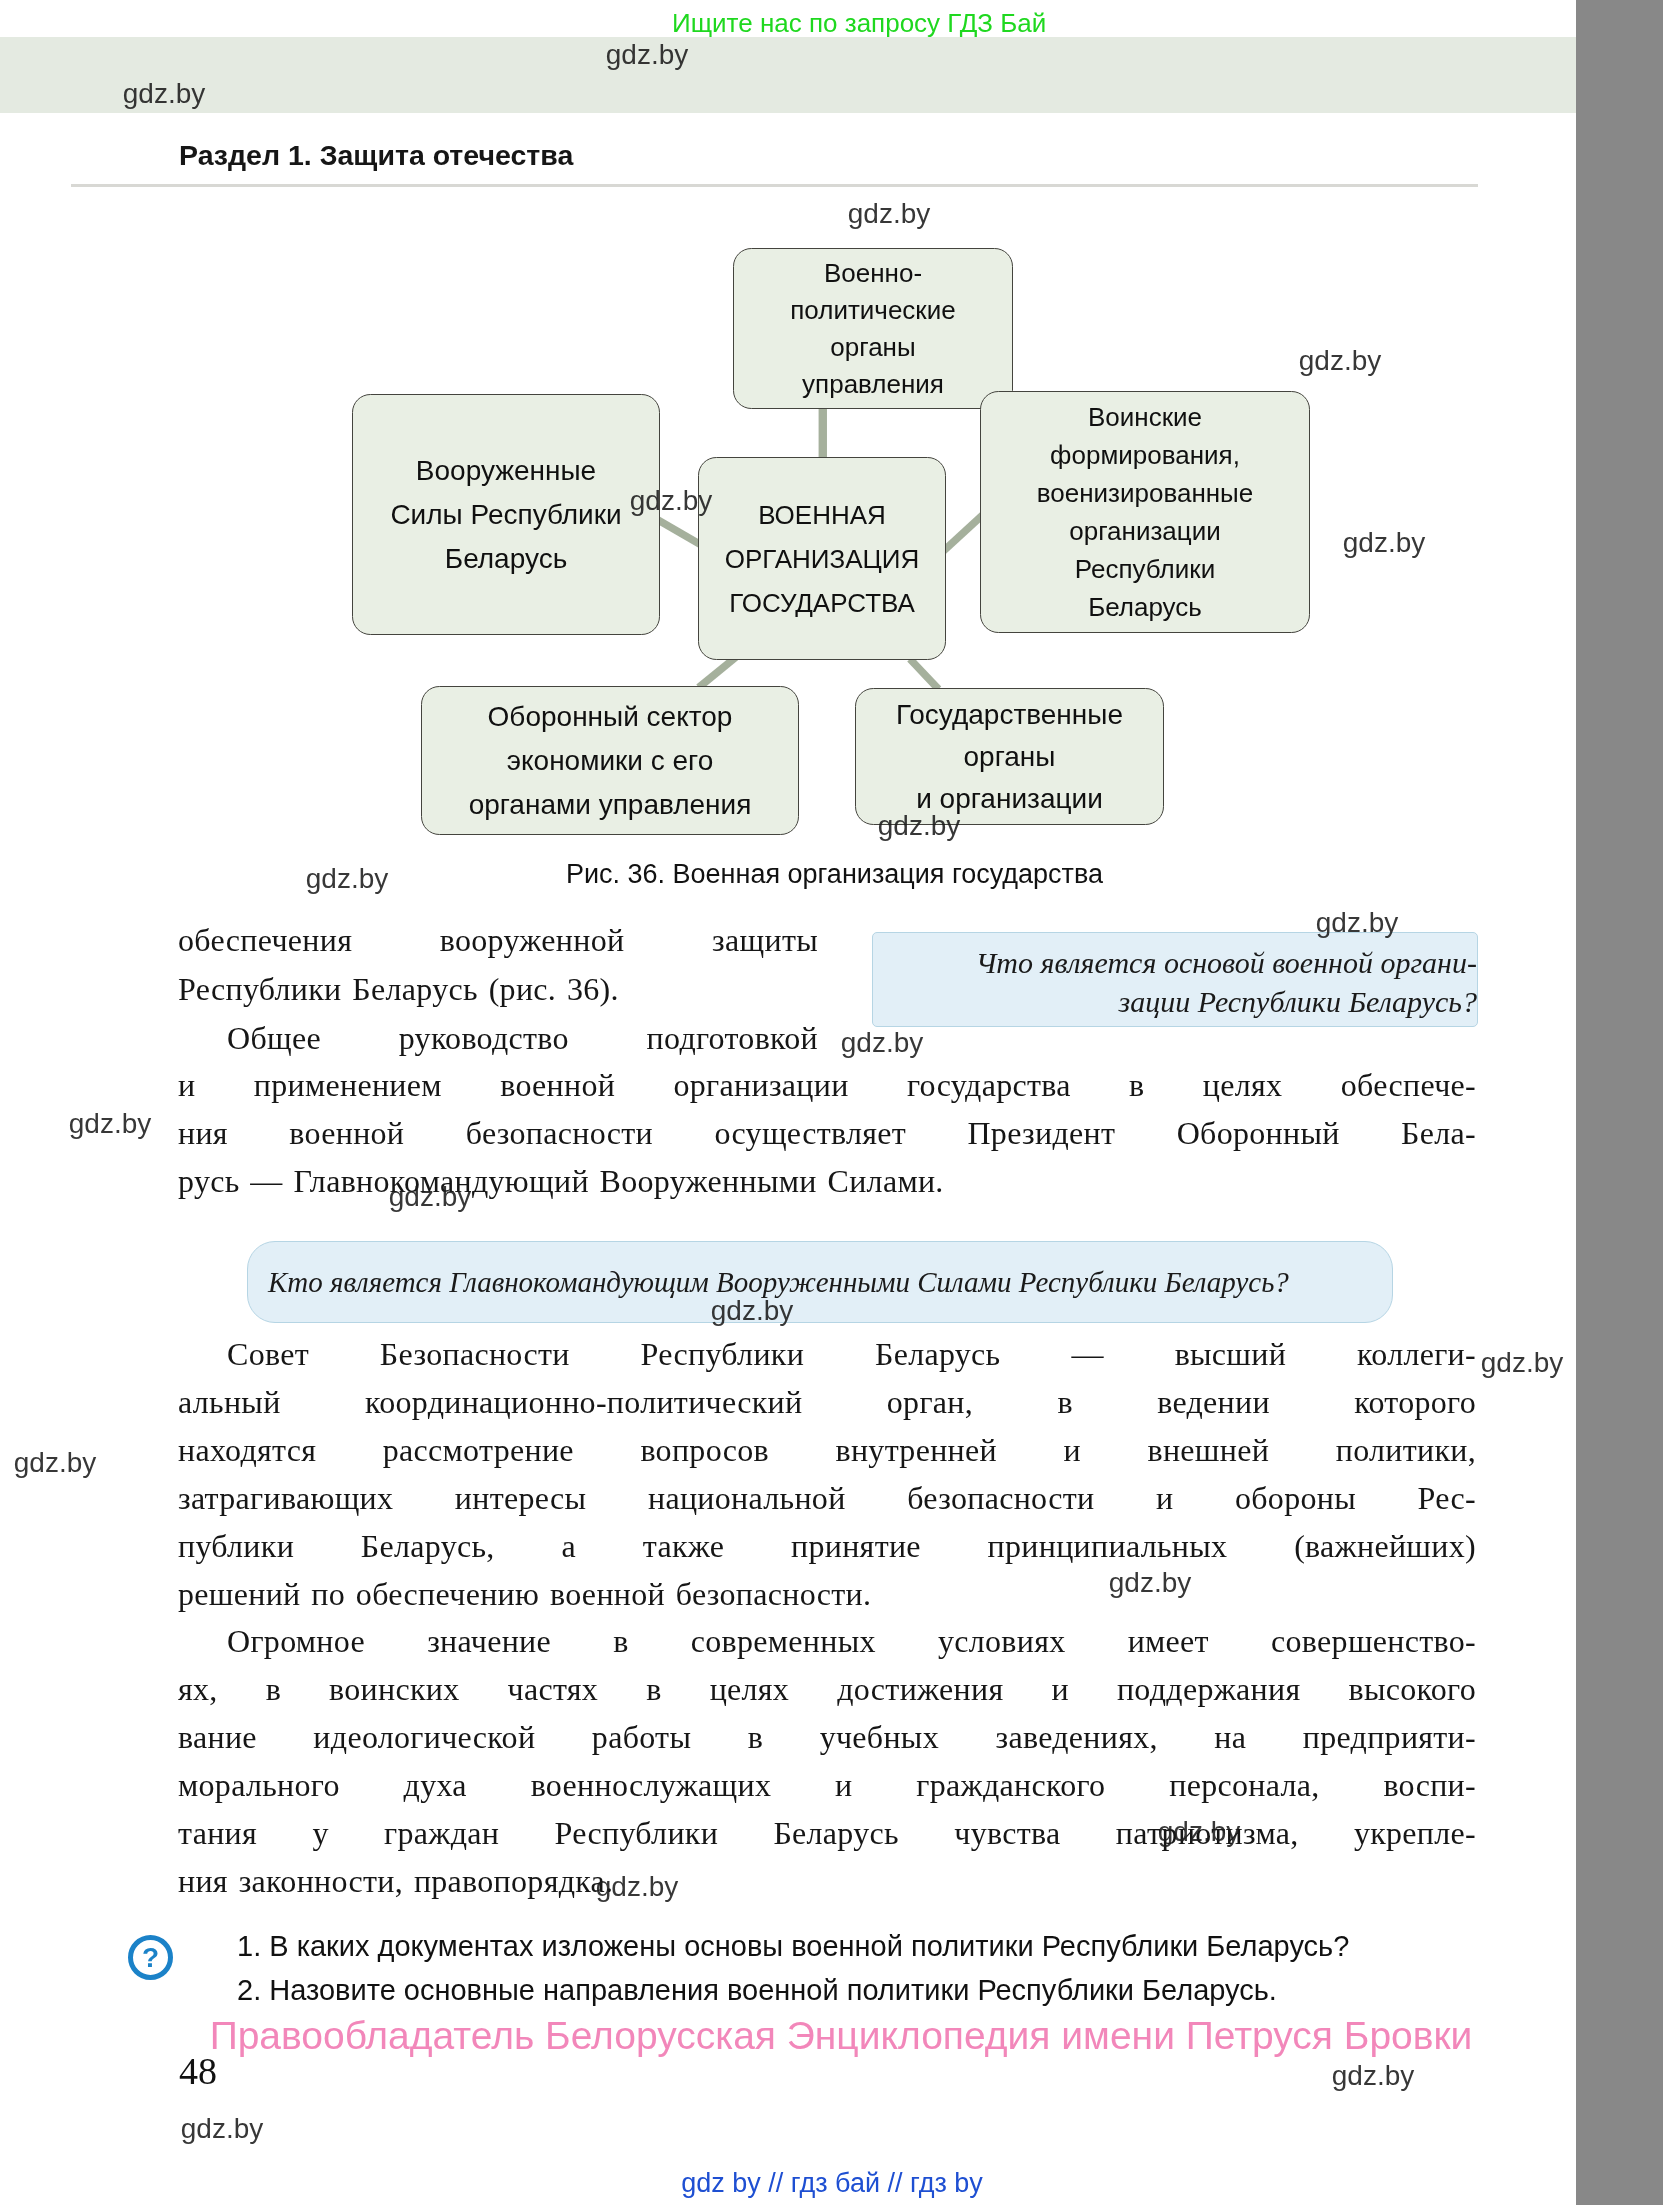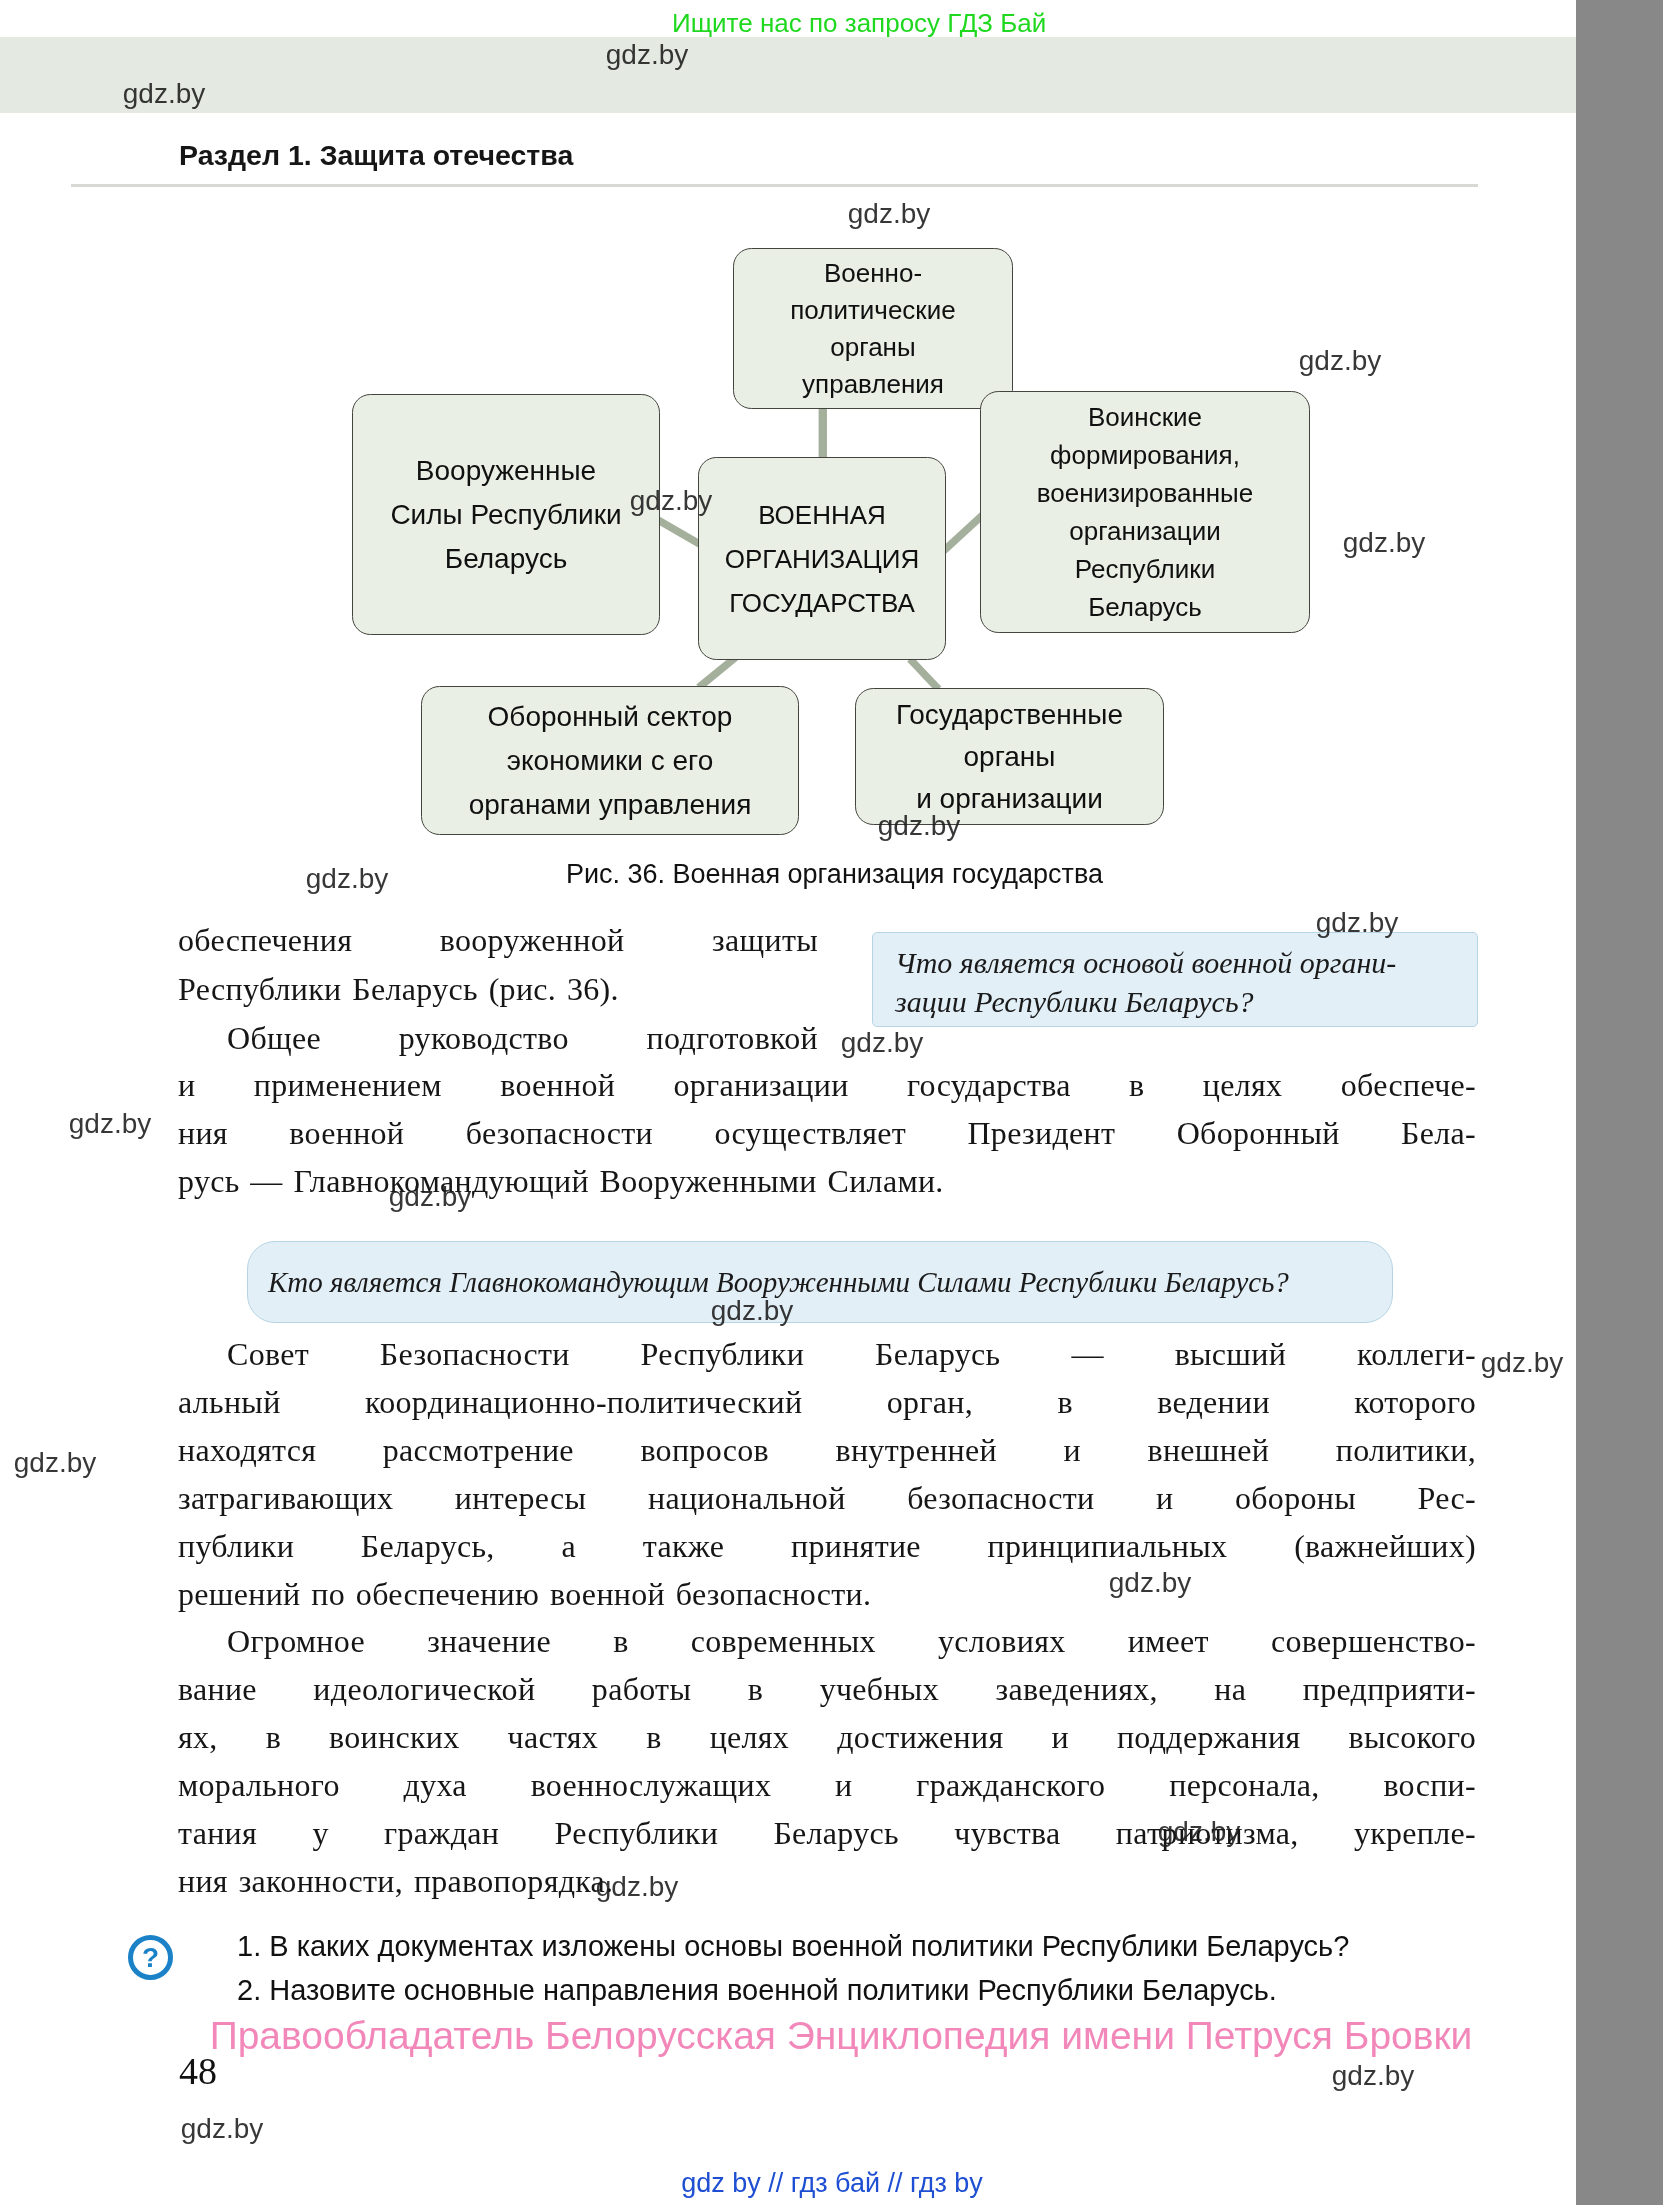--- a/index.html
+++ b/index.html
@@ -27,21 +27,21 @@
   .dbox.right{left:980px;top:391px;width:328px;height:240px;font-size:26px;line-height:38px;}
   .dbox.bleft{left:421px;top:686px;width:376px;height:147px;font-size:28px;line-height:44px;}
   .dbox.bright{left:855px;top:688px;width:307px;height:135px;font-size:28px;line-height:42px;}
   .connectors{left:0;top:0;width:1664px;height:2205px;pointer-events:none;}
   .caption{left:537px;top:859px;width:595px;text-align:center;
     font-family:"Liberation Sans",sans-serif;font-size:27px;color:#111;white-space:nowrap;}
   
   .qbox{position:absolute;background:#e2eff7;border:1.7px solid #b6d5e4;border-radius:5px;
     font-style:italic;font-size:30px;color:#1a1a1a;font-family:"Liberation Serif",serif;}
   .qbox1{left:872px;top:932px;width:606px;height:95px;padding:10px 0 13px 22px;
-    line-height:39px;box-sizing:border-box;}
+    line-height:39px;box-sizing:border-box;text-align:right;}
   .qbox2{left:247px;top:1241px;width:1146px;height:82px;display:flex;align-items:center;
     padding-left:20px;box-sizing:border-box;font-size:29px;border-radius:28px;}
   
   .tblock{position:absolute;font-size:32px;line-height:48px;letter-spacing:0.3px;
     word-spacing:2.5px;color:#161616;}
   .tblock .bline{white-space:nowrap;}
   .tblock .bline.stretch{white-space:normal;text-align:justify;text-align-last:justify;}
   .tblock .bline.indent{text-indent:49px;}
   #col-left{left:178px;top:916px;width:640px;line-height:49px;}
   #para1{left:178px;top:1061px;width:1298px;}
@@ -126,22 +126,22 @@
   <div class="tblock" id="para2">
       <div class="bline stretch indent">Совет Безопасности Республики Беларусь — высший коллеги-</div>
       <div class="bline stretch">альный координационно-политический орган, в ведении которого</div>
       <div class="bline stretch">находятся рассмотрение вопросов внутренней и внешней политики,</div>
       <div class="bline stretch">затрагивающих интересы национальной безопасности и обороны Рес-</div>
       <div class="bline stretch">публики Беларусь, а также принятие принципиальных (важнейших)</div>
       <div class="bline">решений по обеспечению военной безопасности.</div>
     </div>
   <div class="tblock" id="para3">
       <div class="bline stretch indent">Огромное значение в современных условиях имеет совершенство-</div>
+      <div class="bline stretch">ях, в воинских частях в целях достижения и поддержания высокого</div>
       <div class="bline stretch">вание идеологической работы в учебных заведениях, на предприяти-</div>
-      <div class="bline stretch">ях, в воинских частях в целях достижения и поддержания высокого</div>
       <div class="bline stretch">морального духа военнослужащих и гражданского персонала, воспи-</div>
       <div class="bline stretch">тания у граждан Республики Беларусь чувства патриотизма, укрепле-</div>
       <div class="bline">ния законности, правопорядка.</div>
     </div>
 
   <div class="abs qicon">?</div>
   <div class="abs questions">
       <div class="bline">1. В каких документах изложены основы военной политики Республики Беларусь?</div>
       <div class="bline">2. Назовите основные направления военной политики Республики Беларусь.</div>
     </div>

